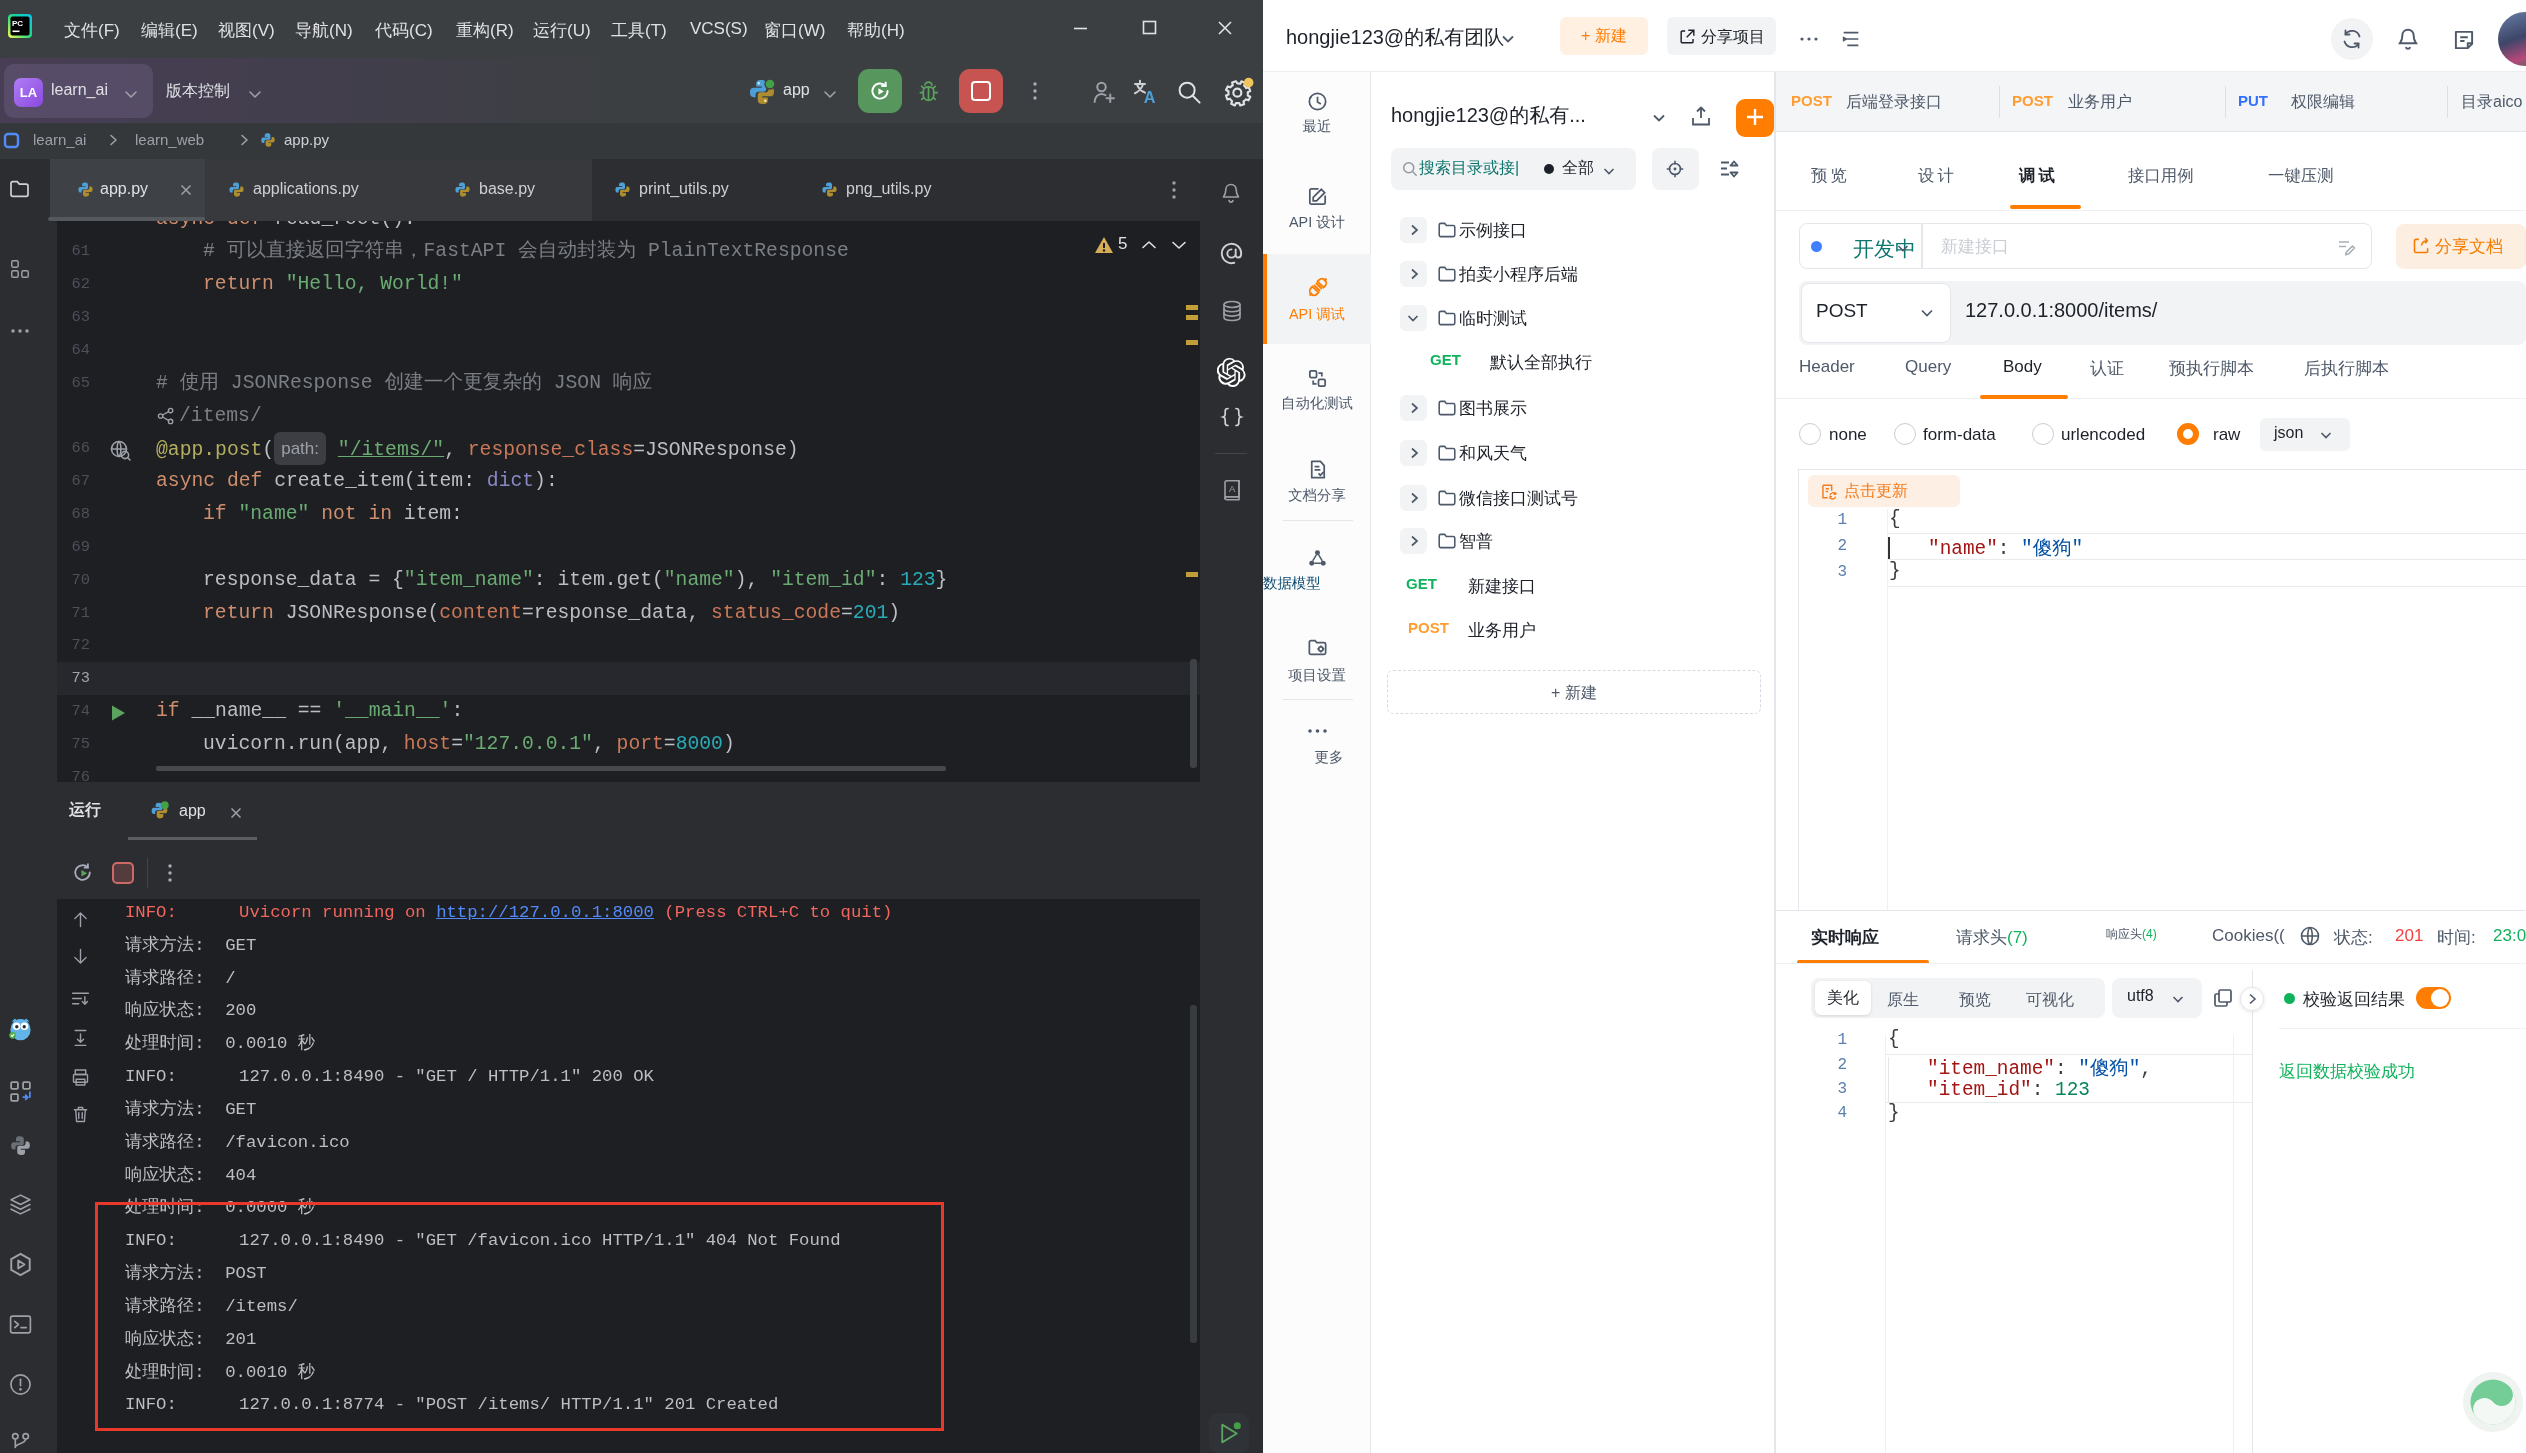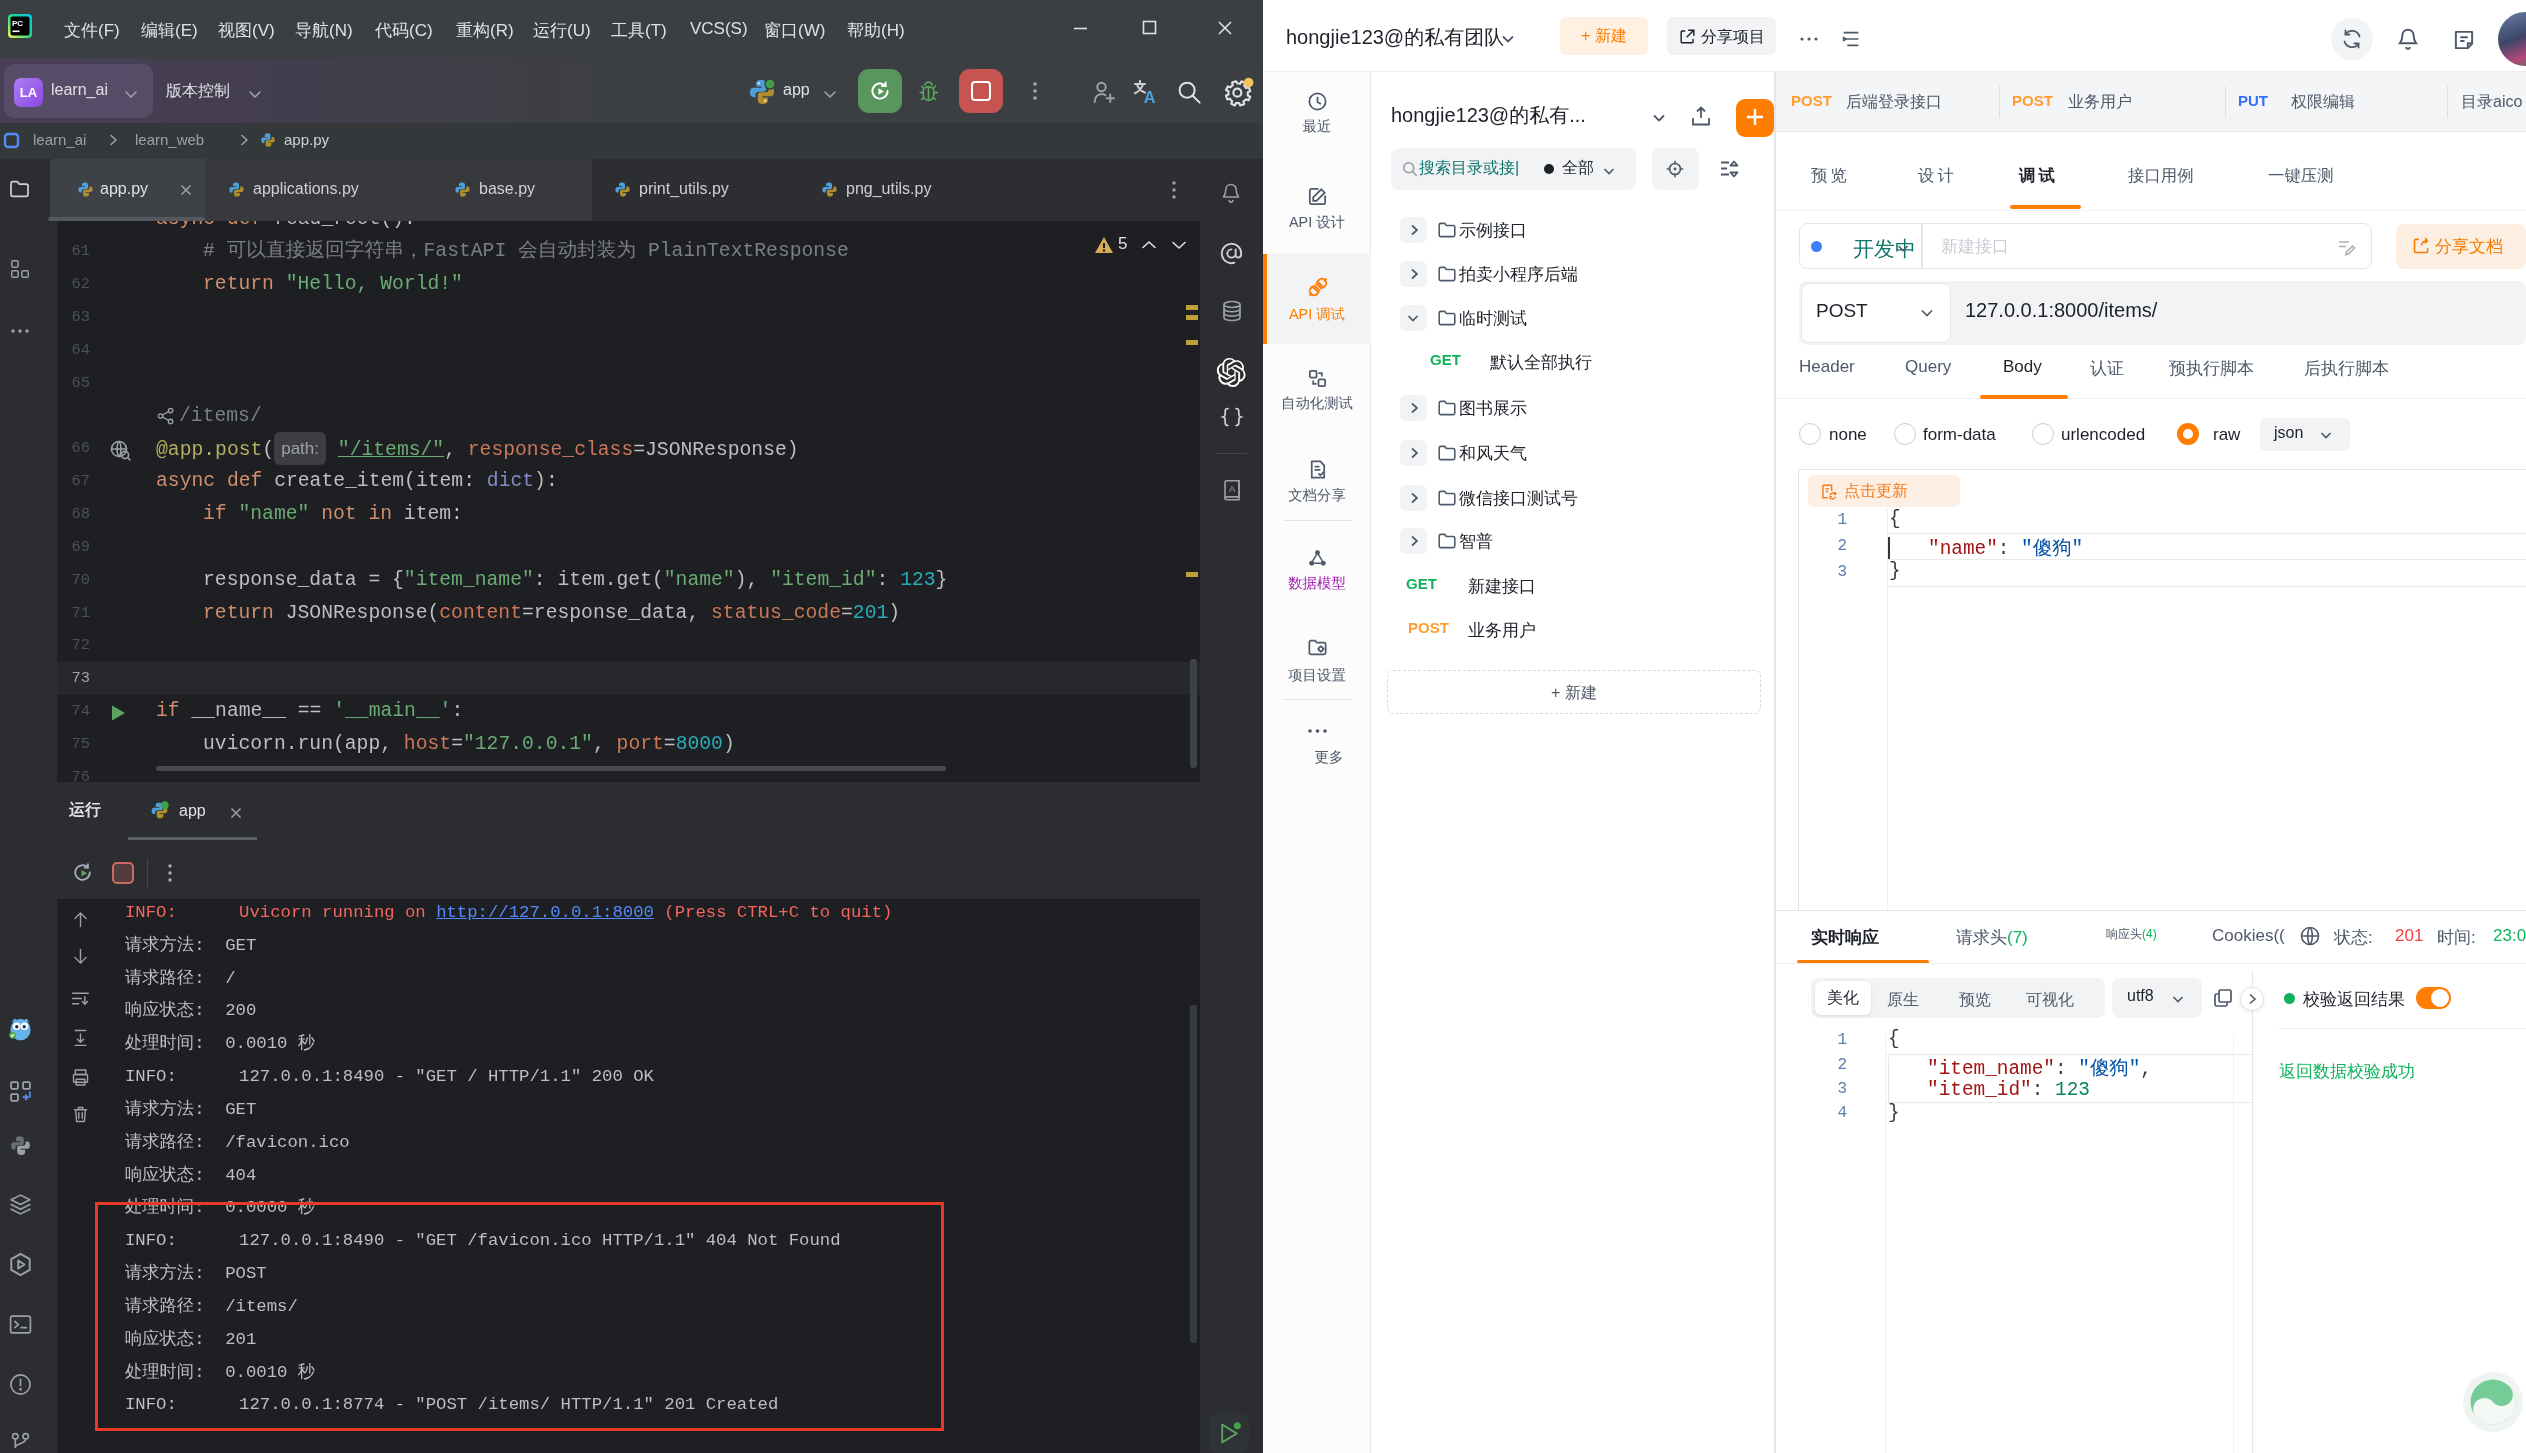--- a/index.html
+++ b/index.html
@@ -322,20 +322,21 @@
             <circle cx="17" cy="17" r="3.6"></circle>
             <path d="M19.8 19.8L22 22"></path>
           </g>
         </svg>
     <svg class="a" style="left:51px;top:482px" width="20" height="20" viewBox="0 0 20 20">
           <path d="M4 2.5l13 7.5-13 7.5z" fill="#5BA35F"></path>
         </svg>
     <div class="cl" style="left:99px;top:-18.4px"><span class="o">async def </span><span class="w">read_root():</span></div>
     <div class="cl" style="left:146px;top:14.4px"><span class="c"># 可以直接返回字符串，FastAPI 会自动封装为 PlainTextResponse</span></div>
     <div class="cl" style="left:146px;top:47px"><span class="o">return </span><span class="s">"Hello, World!"</span></div>
+    <div class="cl" style="left:99px;top:146px"><span class="c"># 使用 JSONResponse 创建一个更复杂的 JSON 响应</span></div>
     <svg class="a" style="left:99px;top:185px" width="20" height="20" viewBox="0 0 24 24">
           <g class="ic" stroke-width="1.8">
             <circle cx="17.5" cy="5.5" r="2.6"></circle>
             <circle cx="5.5" cy="12" r="2.6"></circle>
             <circle cx="17.5" cy="18.5" r="2.6"></circle>
             <path d="M8 10.8l7-4M8 13.2l7 4"></path>
           </g>
         </svg>
     <div class="cl" style="left:122px;top:179px"><span class="c">/items/</span></div>
     <div class="cl" style="left:99px;top:211px"><span class="d">@app.post</span><span class="w">(</span><span style="display:inline-block;background:#3C3E43;border-radius:6px;padding:0 7px;color:#9DA0A8;font-size:17px;font-family:'Liberation Sans',sans-serif;vertical-align:1px">path:</span><span class="w"> </span><span class="s" style="text-decoration:underline">"/items/"</span><span class="w">, </span><span class="p">response_class</span><span class="w">=JSONResponse)</span></div>
@@ -543,21 +544,21 @@
   <svg class="a" style="left:43px;top:547px" width="23" height="23" viewBox="0 0 24 24">
         <g fill="#4E5969">
           <circle cx="12" cy="6" r="2.6"></circle>
           <circle cx="6" cy="17" r="2.6"></circle>
           <circle cx="18" cy="17" r="2.6"></circle>
         </g>
         <g stroke="#4E5969" stroke-width="1.6">
           <path d="M10.8 8.2L7 14.5M13.2 8.2l3.8 6.3M8.5 17h7"></path>
         </g>
       </svg>
-  <div class="a" style="left:0;top:574px;width:108px;text-align:center;font-size:14.4px;color:#a21caf">数据模型</div>
+  <div class="a" style="left:0;top:574px;width:108px;text-align:left;font-size:14.4px;color:#0c4a6e">数据模型</div>
   <svg class="a" style="left:43px;top:636px" width="23" height="23" viewBox="0 0 24 24">
         <g fill="none" stroke="#4E5969" stroke-width="1.8">
           <path d="M3.5 6.5c0-1 .7-1.7 1.7-1.7h4.3l1.8 2.2h7.5c1 0 1.7.7 1.7 1.7v8.8c0 1-.7 1.7-1.7 1.7H5.2c-1 0-1.7-.7-1.7-1.7z"></path>
           <circle cx="15.5" cy="13.5" r="2.2"></circle>
           <path d="M15.5 9.8v1.5M15.5 15.7v1.5M11.9 13.5h1.5M17.6 13.5h1.5"></path>
         </g>
       </svg>
   <div class="a" style="left:0;top:666px;width:108px;text-align:center;font-size:14.4px;color:#4E5969">项目设置</div>
   <div class="a" style="left:20px;top:699px;width:70px;height:1px;background:#E5E6EB"></div>
   <svg class="a" style="left:43px;top:720px" width="23" height="23" viewBox="0 0 23 23">

